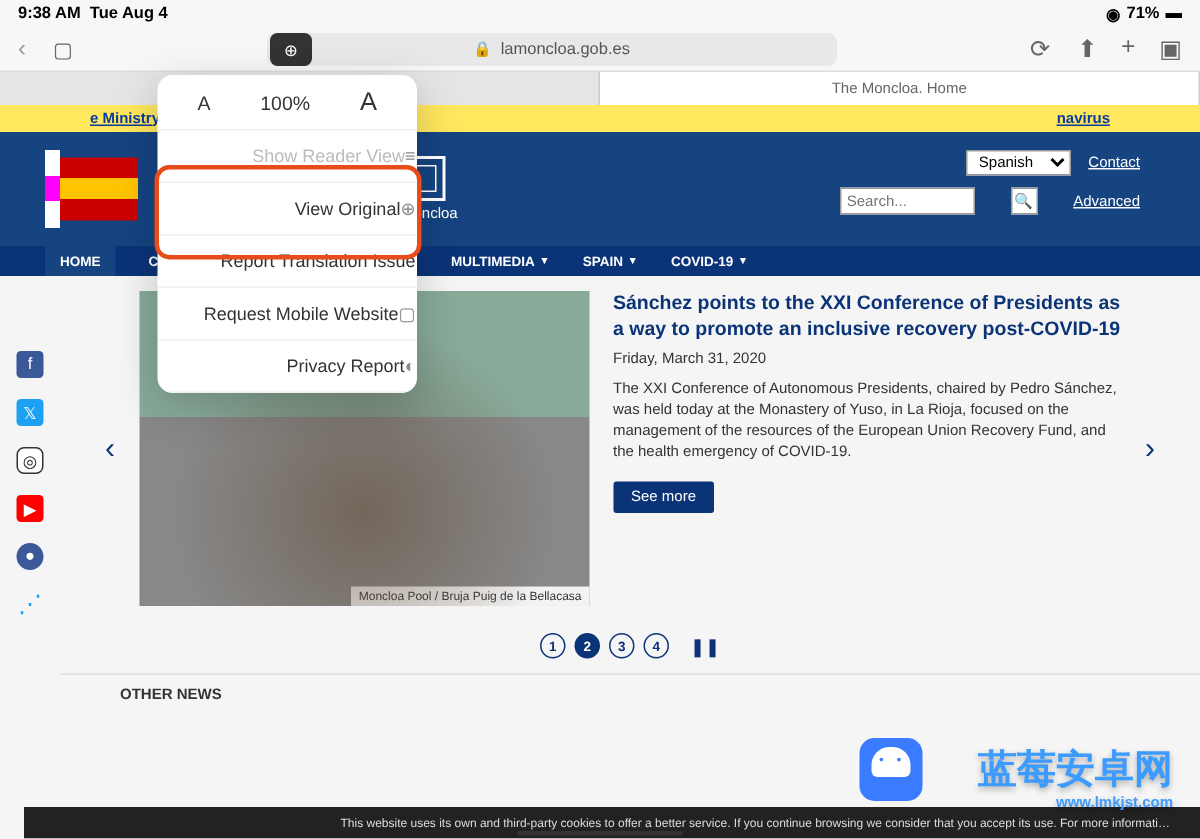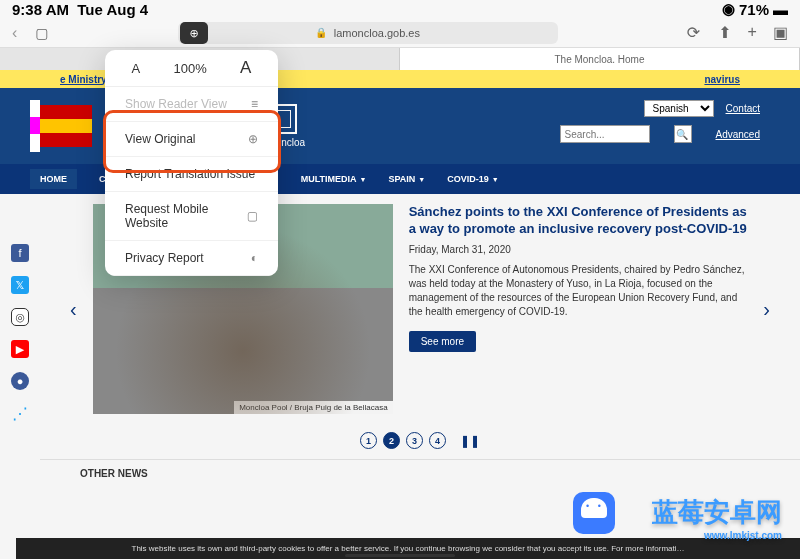--- a/index.html
+++ b/index.html
@@ -1,55 +1,55 @@
 <!DOCTYPE html>
 <html><head>
 <meta charset="utf-8">
 <style>
 *{margin:0;padding:0;box-sizing:border-box;font-family:-apple-system,BlinkMacSystemFont,sans-serif}
 body{width:800px;height:559px;background:#f5f5f5;position:relative;overflow:hidden}
-.status-bar{height:18px;display:flex;justify-content:space-between;align-items:center;padding:0 12px;font-size:15px;font-weight:600;background:#f7f7f7}
+.status-bar{height:18px;display:flex;justify-content:space-between;align-items:center;padding:0 12px;font-size:11px;font-weight:600;background:#f7f7f7}
 .status-right{display:flex;align-items:center;gap:4px}
 .browser-bar{height:30px;display:flex;align-items:center;padding:0 12px;gap:18px;background:#f7f7f7;border-bottom:1px solid #ddd}
 .back-btn{color:#999;font-size:16px}
 .book-icon{color:#666;font-size:14px}
 .url-area{flex:1;display:flex;align-items:center;justify-content:center;gap:6px;background:#e8e8e8;height:22px;border-radius:6px;max-width:380px;margin:0 auto;font-size:11px;color:#555}
 .lock{font-size:10px}
 .translate-badge{position:absolute;left:180px;top:22px;width:28px;height:22px;background:#333;border-radius:5px;display:flex;align-items:center;justify-content:center;color:#fff;font-size:11px}
 .reload{color:#666}
 .toolbar-right{display:flex;gap:16px;color:#666;font-size:16px}
 .tabs-row{height:22px;background:#e5e5e5;display:flex;font-size:10px;color:#666}
 .tab{flex:1;display:flex;align-items:center;justify-content:center;border-right:1px solid #ccc}
 .tab.active{background:#fff}
 .popup{position:absolute;left:105px;top:50px;width:173px;background:#fff;border-radius:10px;box-shadow:0 8px 30px rgba(0,0,0,0.2);z-index:100;overflow:hidden}
 .popup-top{display:flex;align-items:center;justify-content:space-around;padding:8px 10px;border-bottom:1px solid #eee}
 .aA{font-size:13px;color:#333}
 .aA.big{font-size:17px}
 .zoom{font-size:13px;color:#333}
-.popup-item{padding:10px 20px;font-size:12px;color:#333;display:flex;justify-content:space-between;align-items:center;border-bottom:1px solid #f0f0f0}
+.popup-item{padding:10px 1px;font-size:12px;color:#333;display:flex;justify-content:flex-end;align-items:center;border-bottom:1px solid #f0f0f0}
 .popup-item.disabled{color:#bbb}
 .popup-item .icn{color:#888;font-size:12px}
 .highlight-box{position:absolute;left:103px;top:110px;width:178px;height:63px;border:3px solid #e84c1a;border-radius:10px;z-index:101;pointer-events:none}
 .yellow-bar{height:18px;background:#ffe75e;display:flex;align-items:center;padding:0 60px;font-size:10px}
 .yellow-bar a{color:#0b3b9e;text-decoration:underline;font-weight:600}
 .blue-header{height:76px;background:#154481;display:flex;align-items:center;padding:0 40px;gap:20px;position:relative}
 .flag{width:52px;height:42px;background:linear-gradient(to bottom,#c00 33%,#ffc400 33%,#ffc400 66%,#c00 66%);position:relative}
 .flag::before{content:"";position:absolute;left:-10px;top:-5px;width:10px;height:52px;background:linear-gradient(#fff 33%,#f0f 33%,#f0f 66%,#fff 66%)}
 .moncloa-logo{text-align:center;color:#fff;font-size:10px;margin-left:60px}
 .moncloa-logo .box{width:36px;height:30px;border:2px solid #fff;margin:0 auto 3px;position:relative}
 .moncloa-logo .box::before{content:"";position:absolute;left:4px;top:4px;right:4px;bottom:4px;border:1px solid #fff}
 .header-right{position:absolute;right:40px;top:12px;display:flex;flex-direction:column;gap:8px;align-items:flex-end}
 .lang-row{display:flex;gap:12px;align-items:center;font-size:10px;color:#fff}
 .lang-select{background:#fff;border:1px solid #999;font-size:10px;padding:1px 4px;width:70px}
 .contact{color:#fff;text-decoration:underline}
 .search-row{display:flex;gap:24px;align-items:center}
 .search-box{width:90px;height:18px;font-size:10px;padding:0 4px;border:1px solid #999}
 .search-btn{width:18px;height:18px;background:#fff;border:1px solid #999;font-size:10px}
 .advanced{color:#fff;text-decoration:underline;font-size:10px}
-.nav-bar{height:30px;background:#0b3478;display:flex;align-items:center;padding-left:30px;gap:22px;font-size:9px;color:#fff;font-weight:600}
+.nav-bar{height:20px;background:#0b3478;display:flex;align-items:center;padding-left:30px;gap:22px;font-size:9px;color:#fff;font-weight:600}
 .nav-item{display:flex;align-items:center;gap:3px}
 .nav-item.home{background:#154481;padding:5px 10px}
 .chev{font-size:7px}
 .content{display:flex;padding:10px 0 0 0}
 .social-col{width:40px;display:flex;flex-direction:column;gap:14px;align-items:center;padding-top:40px}
 .social-icon{width:18px;height:18px;border-radius:3px;display:flex;align-items:center;justify-content:center;font-size:11px;color:#fff}
 .fb{background:#3b5998}.tw{background:#1da1f2}.ig{background:#fff;border:1.5px solid #333;color:#333;border-radius:5px}.yt{background:#ff0000}.ot{background:#3b5998;border-radius:50%}.rss{color:#1da1f2;background:none;font-size:16px}
 .main-col{flex:1;display:flex;gap:16px;padding:0 30px}
 .arrow-btn{align-self:center;color:#0b3478;font-size:20px;font-weight:300}
 .article{display:flex;gap:16px;flex:1}
@@ -59,21 +59,21 @@
 .article-text{flex:1}
 .headline{color:#0b3478;font-size:13px;font-weight:700;line-height:1.3;margin-bottom:6px}
 .date{font-size:10px;color:#333;margin-bottom:8px}
 .body{font-size:10px;color:#333;line-height:1.4;margin-bottom:12px}
 .see-more{background:#0b3478;color:#fff;border:none;padding:5px 12px;font-size:10px;border-radius:2px}
 .pager{display:flex;justify-content:center;gap:6px;margin-top:18px;align-items:center}
 .pg{width:17px;height:17px;border:1.5px solid #0b3478;border-radius:50%;display:flex;align-items:center;justify-content:center;font-size:9px;color:#0b3478;font-weight:600}
 .pg.active{background:#0b3478;color:#fff}
 .pause{color:#0b3478;font-size:12px;margin-left:8px}
 .other-news{padding:8px 40px;font-size:10px;font-weight:700;color:#333;border-top:1px solid #ddd;margin-top:10px}
-.cookie-bar{position:absolute;bottom:0;left:16px;right:0;background:#222;color:#ddd;font-size:8px;padding:6px 20px;text-align:center}
+.cookie-bar{position:absolute;bottom:0;left:16px;right:0;background:#222;color:#ddd;font-size:8px;padding:6px 20px;text-align:right}
 .watermark{position:absolute;right:18px;bottom:18px;color:#3b9bff;font-size:26px;font-weight:700;z-index:200;text-shadow:0 2px 4px rgba(0,0,0,0.3)}
 .watermark .sub{font-size:10px;color:#3b9bff;display:block;text-align:right}
 .wm-icon{position:absolute;right:185px;bottom:25px;width:42px;height:42px;background:#3b7bff;border-radius:10px;z-index:200}
 .wm-icon::before{content:"";position:absolute;left:8px;top:6px;width:26px;height:20px;background:#fff;border-radius:12px 12px 4px 4px}
 .wm-icon::after{content:"• •";position:absolute;left:13px;top:9px;color:#3b7bff;font-size:9px;letter-spacing:3px}
 .home-ind{position:absolute;bottom:2px;left:50%;transform:translateX(-50%);width:110px;height:3px;background:#333;border-radius:2px;z-index:300}
 </style>
 </head>
 <body>
 

